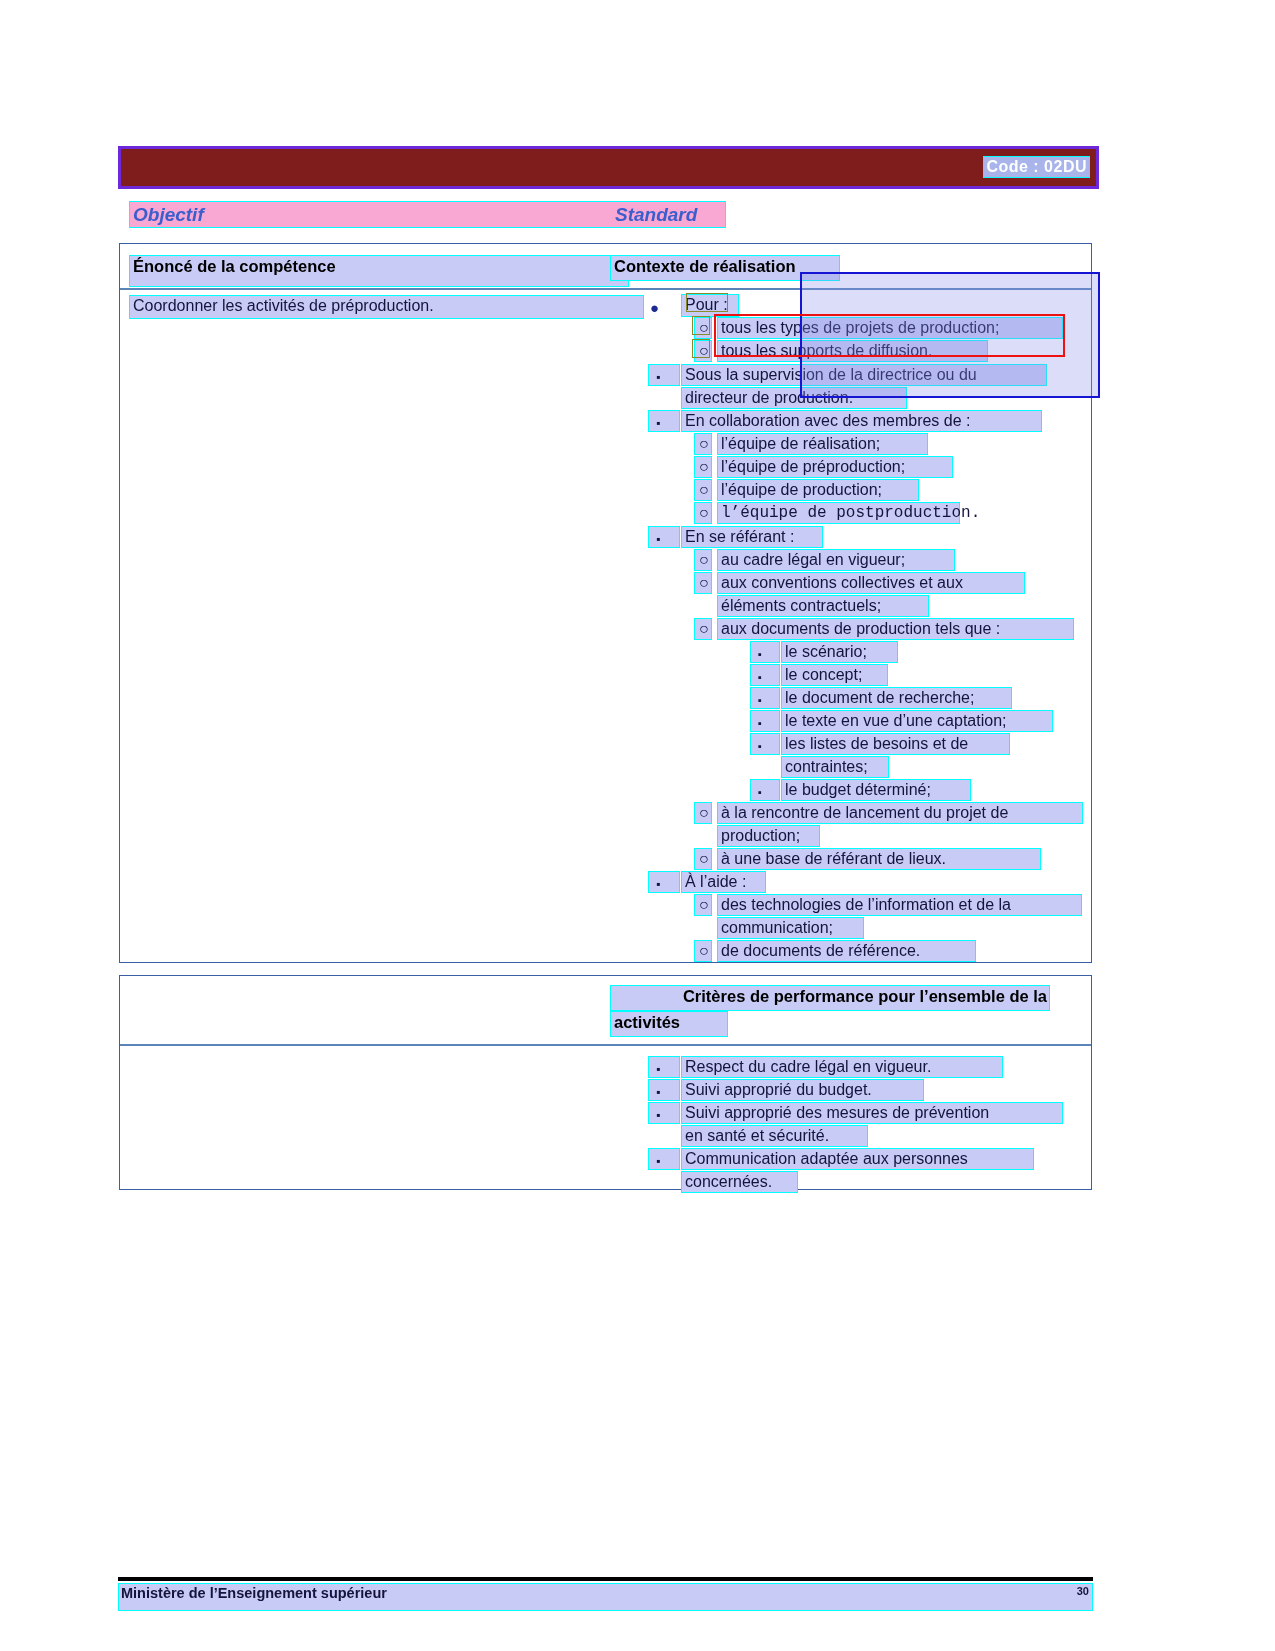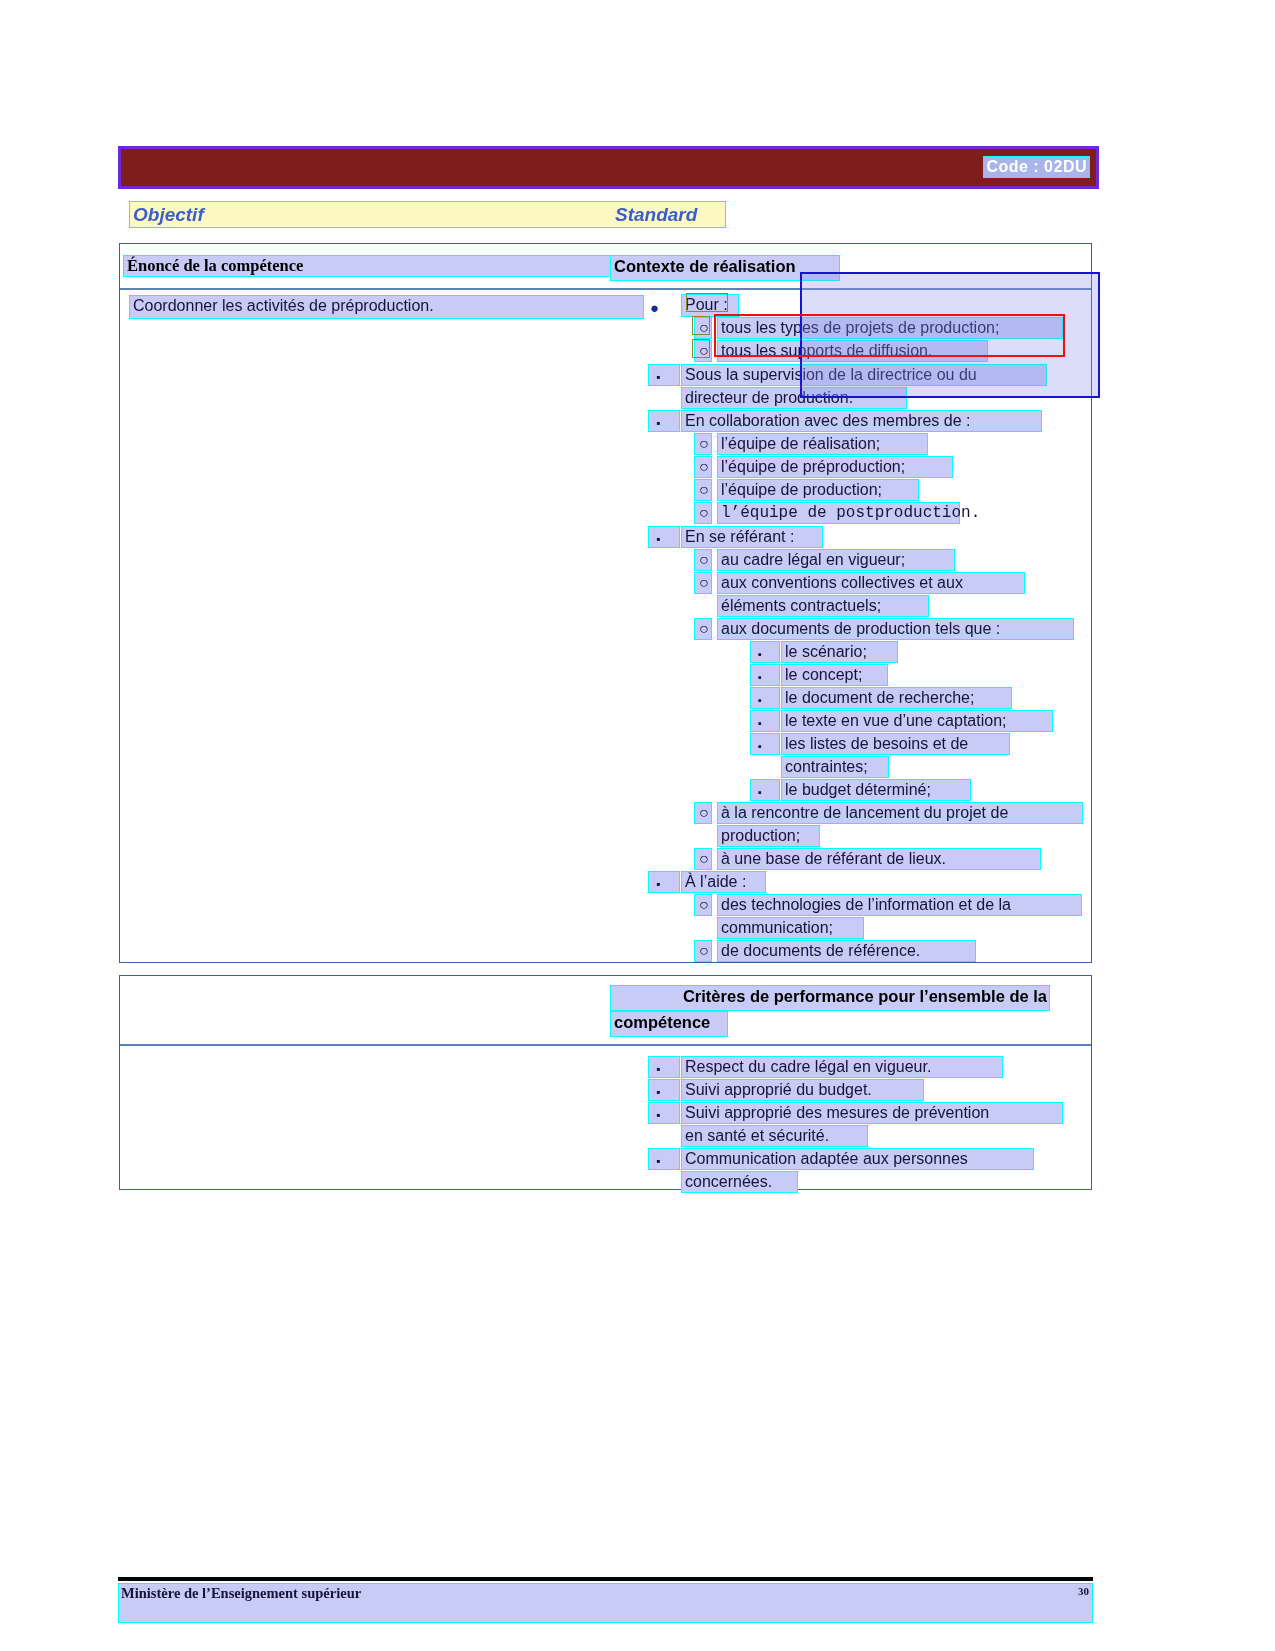--- a/index.html
+++ b/index.html
@@ -25,21 +25,21 @@
     border:1.5px solid #00ffff;
     color:#ffffff;
     font-size:16px;font-weight:600;letter-spacing:.5px;
     white-space:nowrap;
     line-height:20px;
   }
 
   
   .os-strip{
     position:absolute;left:129px;top:201px;width:595px;height:25px;
-    background:#fef9c3;border:1.5px solid #00ffff;
+    background:#f9a8d4;border:1.5px solid #00ffff;
   }
   .os-strip span{
     position:absolute;top:2px;
     color:#36c;font-style:italic;font-weight:bold;font-size:19px;
     color:#3a5fcd;
   }
   .os-objectif{left:3px;}
   .os-standard{left:485px;}
 
   
@@ -98,22 +98,22 @@
   }
   .tbl2 .hdr-rule{
     position:absolute;left:0;top:68px;width:100%;height:2px;background:#5b85b8;
   }
 
   
   .foot-rule{
     position:absolute;left:118px;top:1577px;width:975px;height:4px;background:#000;
   }
   .foot-txt{
-    position:absolute;left:118px;top:1583px;width:975px;height:40px;
-    background:#c8cbf5;border:1.5px solid #00ffff;box-sizing:border-box;font-family:Liberation Serif, serif;
+    position:absolute;left:118px;top:1583px;width:975px;height:28px;
+    background:#c8cbf5;border:1.5px solid #00ffff;box-sizing:border-box;
   }
   .foot-txt .f-left{
     position:absolute;left:2px;top:1px;font-size:14.5px;color:#14143c;font-weight:600;
   }
   .foot-txt .f-right{
     position:absolute;right:3px;top:1px;font-size:11px;color:#14143c;font-weight:600;
   }
 </style>
 </head>
 <body>
@@ -125,21 +125,21 @@
   </div>
 
   <div class="os-strip">
     <span class="os-objectif">Objectif</span>
     <span class="os-standard">Standard</span>
   </div>
 
   <div class="tbl">
     <div class="hdr-rule"></div>
 
-    <div class="hl t-head" style="left:3px;top:11px;width:500px;height:22px;font-family:Liberation Serif, serif;">Énoncé de la compétence</div>
+    <div class="hl t-head" style="left:9px;top:11px;width:500px;height:32px;">Énoncé de la compétence</div>
     <div class="hl t-head" style="left:490px;top:11px;width:230px;height:26px;">Contexte de réalisation</div>
 
     <div class="hl t-body" style="left:9px;top:51px;width:515px;height:24px;">Coordonner les activités de préproduction.</div>
 
     <div class="bul round" style="left:530px;top:56px;">●</div>
     <div class="hl t-body" style="left:561px;top:50px;width:58px;height:23px;">Pour :</div>
 
     <div class="hl t-body" style="left:574px;top:73px;width:18px;height:22px;padding-left:4px;">○</div>
     <div class="hl t-body" style="left:597px;top:73px;width:346px;height:22px;">tous les types de projets de production;</div>
 
@@ -219,21 +219,21 @@
   <div class="red-box"></div>
 
   <div class="wbox" style="left:686px;top:293px;width:42px;height:19px;"></div>
   <div class="wbox" style="left:692px;top:316px;width:18px;height:19px;"></div>
   <div class="wbox" style="left:692px;top:339px;width:18px;height:19px;"></div>
 
   <div class="tbl2">
     <div class="hdr-rule"></div>
 
     <div class="hl t-head" style="left:490px;top:9px;width:440px;height:26px;text-align:right;">Critères de performance pour l’ensemble de la</div>
-    <div class="hl t-head" style="left:490px;top:35px;width:118px;height:26px;">compétence</div>
+    <div class="hl t-head" style="left:490px;top:35px;width:118px;height:26px;">activités</div>
 
     <div class="hl t-body" style="left:528px;top:80px;width:32px;height:22px;padding-left:7px;font-size:12px;line-height:20px;">▪</div>
     <div class="hl t-body" style="left:561px;top:80px;width:322px;height:22px;">Respect du cadre légal en vigueur.</div>
 
     <div class="hl t-body" style="left:528px;top:103px;width:32px;height:22px;padding-left:7px;font-size:12px;line-height:20px;">▪</div>
     <div class="hl t-body" style="left:561px;top:103px;width:243px;height:22px;">Suivi approprié du budget.</div>
 
     <div class="hl t-body" style="left:528px;top:126px;width:32px;height:22px;padding-left:7px;font-size:12px;line-height:20px;">▪</div>
     <div class="hl t-body" style="left:561px;top:126px;width:382px;height:22px;">Suivi approprié des mesures de prévention</div>
     <div class="hl t-body" style="left:561px;top:149px;width:187px;height:22px;">en santé et sécurité.</div>

